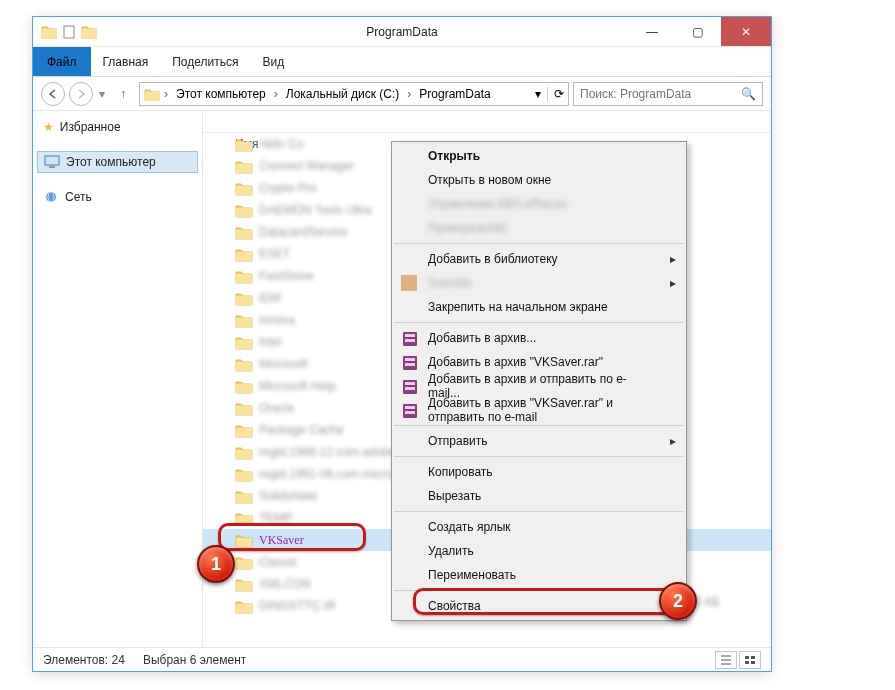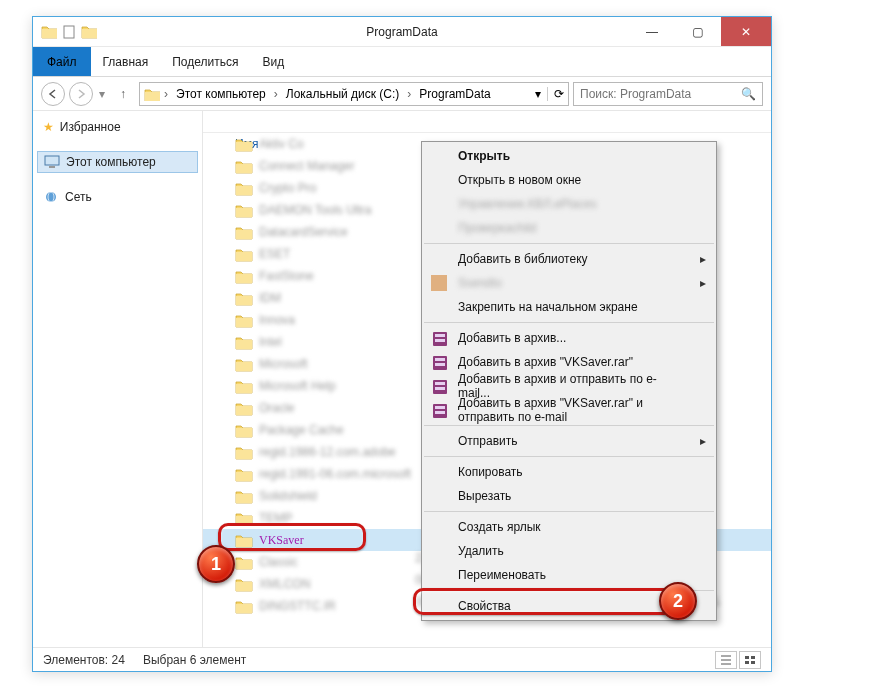--- a/index.html
+++ b/index.html
@@ -37,21 +37,21 @@
 .col-name { width:180px;}
 .file-list { flex:1; overflow-y:auto; overflow-x:hidden; position:relative;}
 .file-row { padding:2px 0; display:flex; align-items:center; height:22px;}
 .file-row .indent { width:32px;}
 .file-row .fname { flex:1; color:#9c9c9c; filter: blur(2.2px);}
 .file-row.clear .fname { filter:none; color:#a21caf;font-family:Liberation Serif, serif;}
 .folder-icon { width:18px; height:15px; margin-right:6px; flex-shrink:0;}
 .sel-row { background:#cde6f7;}
 .highlight-box { border:3px solid #cb1816; border-radius:10px; box-shadow: inset 0 1px 3px rgba(255,255,255,.5), 0 1px 2px rgba(0,0,0,.3); position:absolute; pointer-events:none;}
 .callout { position:absolute; width:38px; height:38px; border-radius:50%; background: radial-gradient(circle at 35% 30%, #ff7a4a, #d51e0a 70%); border:2px solid #7a100a; color:#fff; font-size:18px; font-weight:bold; display:flex; align-items:center; justify-content:center; box-shadow: inset 0 2px 4px rgba(255,255,255,.4), 0 2px 4px rgba(0,0,0,.5);}
-.ctx-menu { position:absolute; left:388px; top:124px; width:296px; background:#f0f0f0; border:1px solid #979797; box-shadow:3px 3px 6px rgba(0,0,0,.25); padding:2px 0; z-index:5;}
+.ctx-menu { position:absolute; left:358px; top:124px; width:296px; background:#f0f0f0; border:1px solid #979797; box-shadow:3px 3px 6px rgba(0,0,0,.25); padding:2px 0; z-index:5;}
 .ctx-item { display:flex; align-items:center; height:24px; padding:0 28px 0 36px; position:relative; color:#111;}
 .ctx-item.bold { font-weight:bold;}
 .ctx-item .sub { position:absolute; right:10px; color:#333;}
 .ctx-sep { height:1px; background:#d0d0d0; margin:3px 2px;}
 .ctx-icon { position:absolute; left:8px; width:18px; height:18px; display:flex; align-items:center; justify-content:center;}
 .statusbar { height:24px; border-top:1px solid #e6e6e6; display:flex; align-items:center; padding:0 10px; gap:18px; color:#333;}
 .statusbar .views { margin-left:auto; display:flex; gap:2px;}
 .view-btn { width:22px; height:18px; border:1px solid #c6c6c6; display:flex; align-items:center; justify-content:center;}
 .blur { filter: blur(2.5px); color:#aaa;}
 svg { display:block;}

